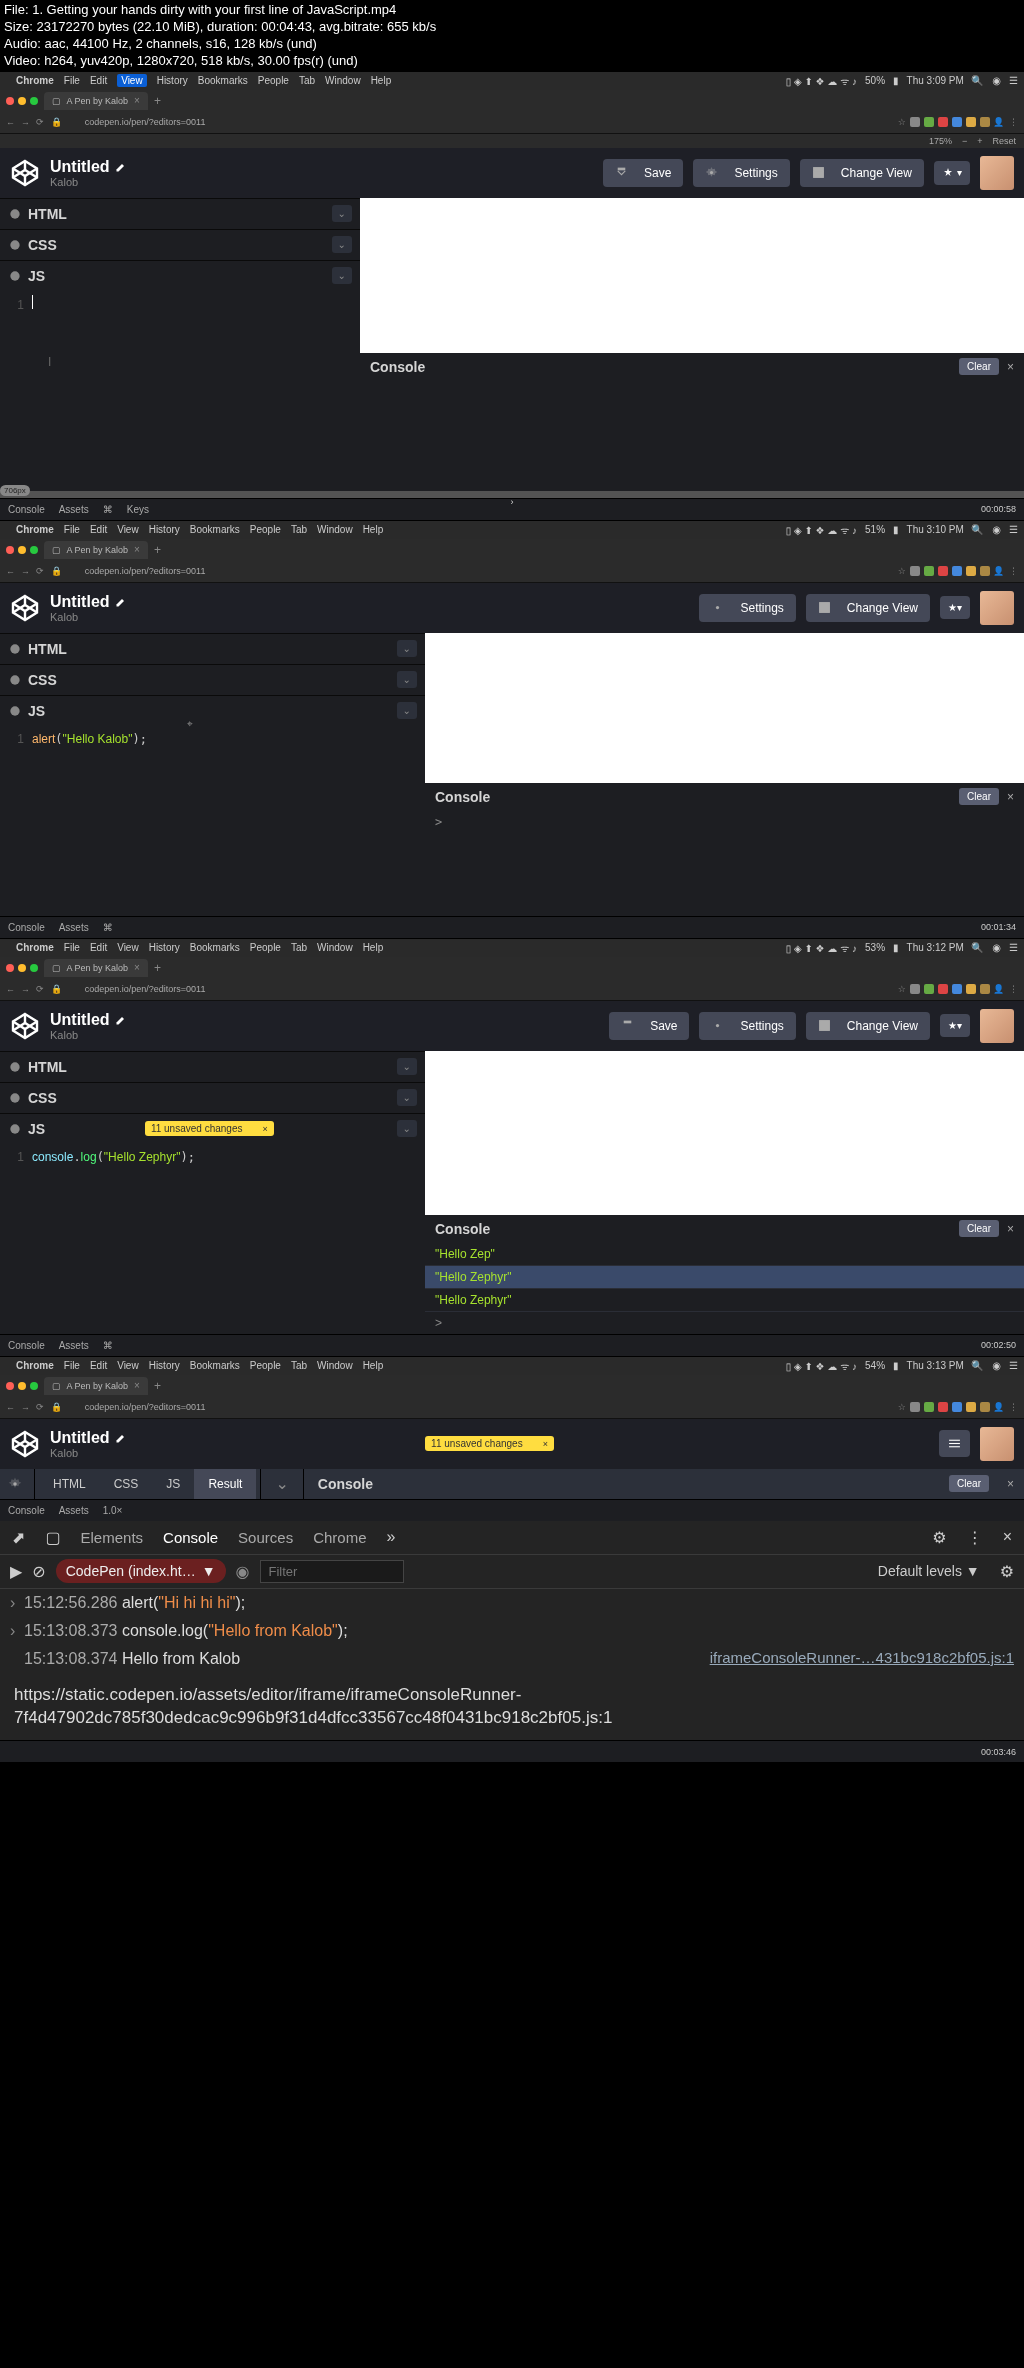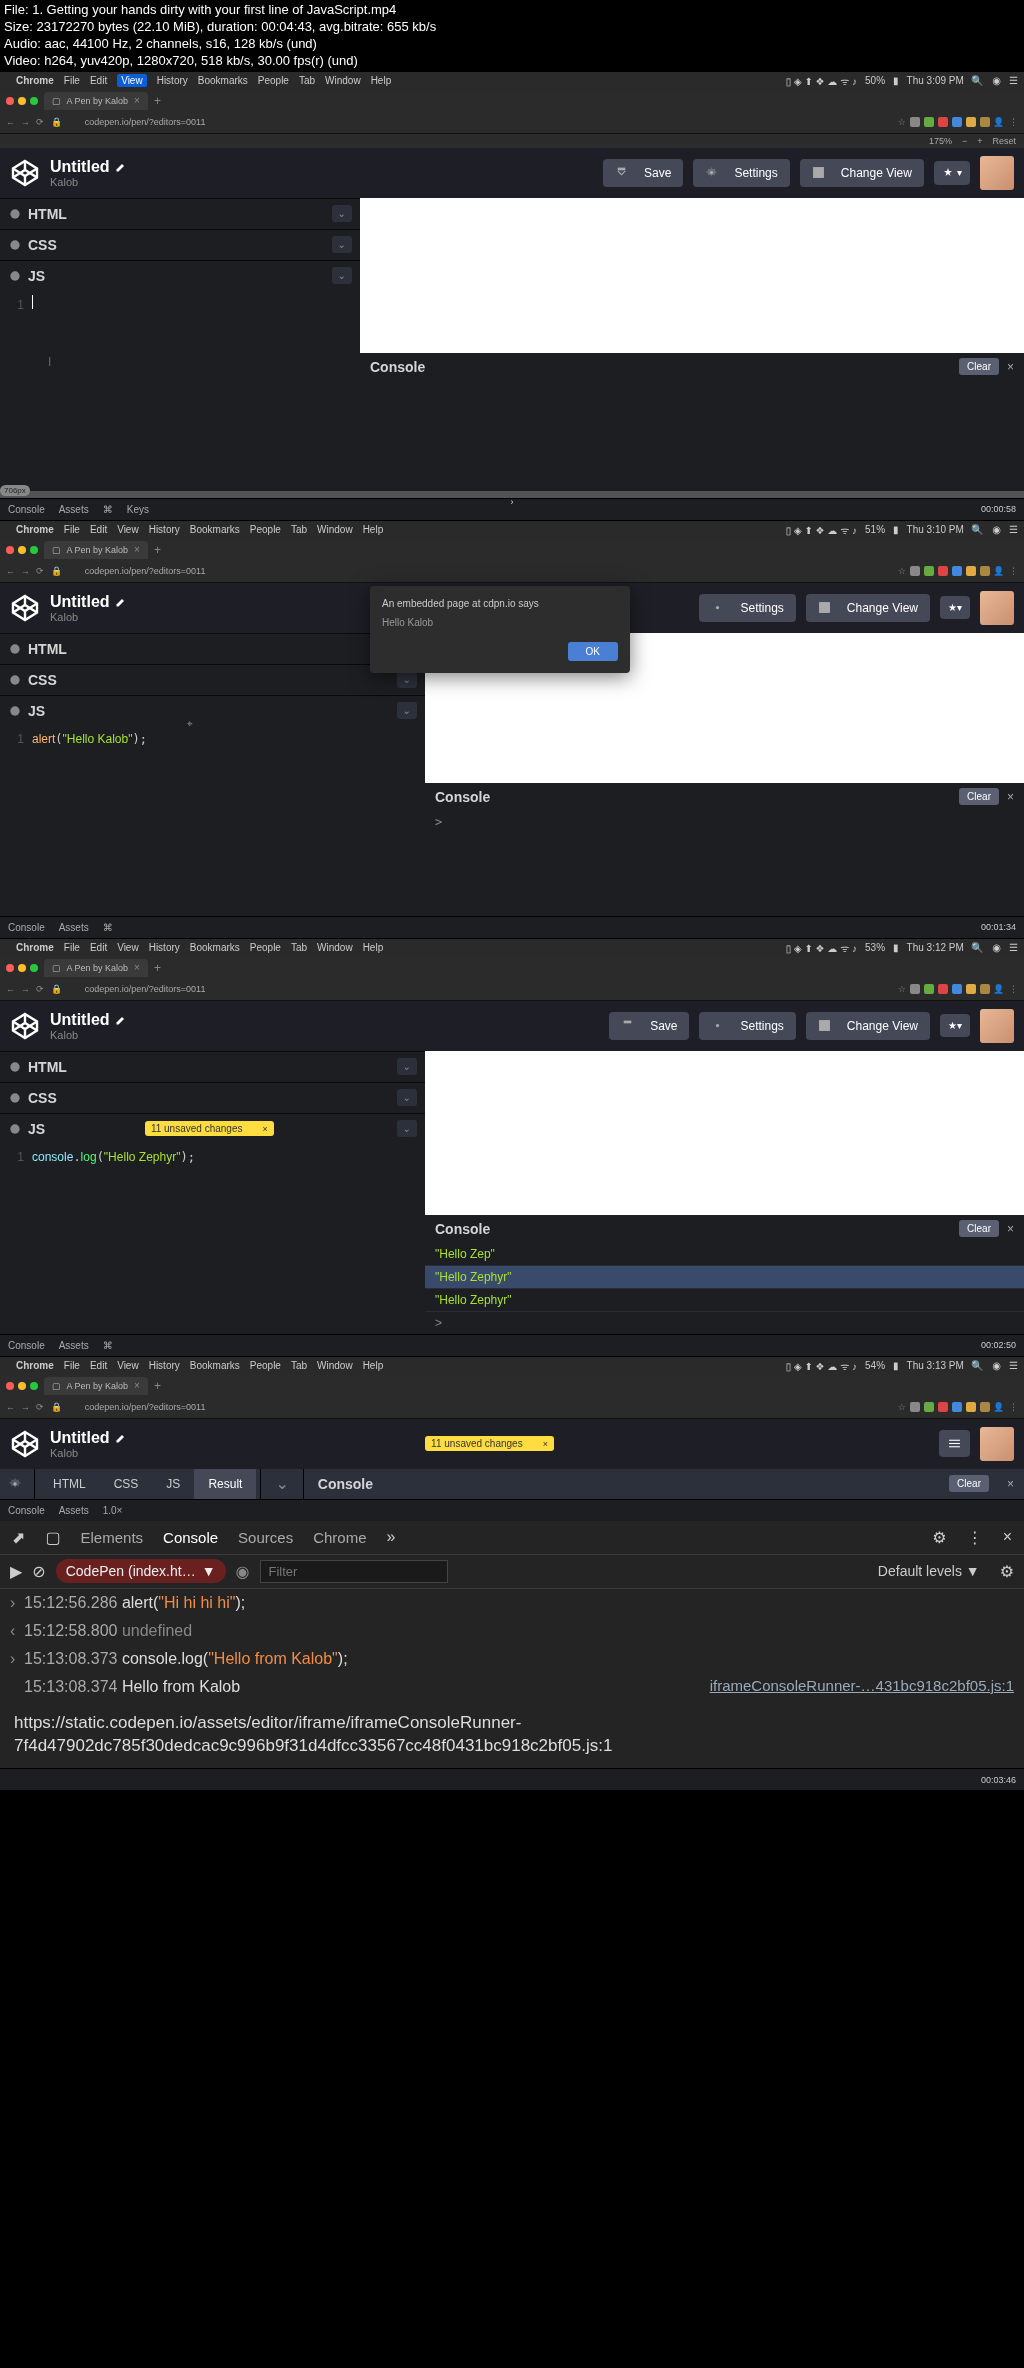--- a/index.html
+++ b/index.html
@@ -94,21 +94,21 @@
 .f4tab { padding: 0 14px; height: 30px; display: flex; align-items: center; font-size: 12px; color: #ccc; }
 .f4tab.active { background: #444857; color: #fff; }
 .f4sep { width: 1px; background: #000; height: 30px; margin: 0 4px; }
 
 .devtools { background: #242424; }
 .dtbar { height: 34px; display: flex; align-items: center; padding: 0 12px; gap: 20px; border-bottom: 1px solid #3a3a3a; }
 .dtbar .tab { background: none; color: #aaa; font-size: 15px; padding: 0; height: auto; }
 .dtbar .tab.act { color: #fff; font-weight: 500; }
 .dtctl { height: 34px; display: flex; align-items: center; padding: 0 10px; gap: 10px; border-bottom: 1px solid #3a3a3a; }
 .dtctx { background: #6b2020; color: #eee; padding: 4px 10px; border-radius: 12px; font-size: 14px; display: flex; align-items: center; gap: 6px; }
-.dtfilter { background: #1a1a1a; border: 1px solid #444; color: #888; padding: 3px 8px; font-size: 13px; width: 188px; }
+.dtfilter { background: #1a1a1a; border: 1px solid #444; color: #888; padding: 3px 8px; font-size: 13px; width: 144px; }
 .dtlevels { color: #ccc; font-size: 14px; margin-left: auto; margin-right: 10px; }
 .dtlog { padding: 2px 10px; font-size: 16px; line-height: 1.5; }
 .dtlog .ar { color: #888; display: inline-block; width: 14px; }
 .dtlog .tm { color: #aaa; }
 .dtlog .cd { color: #ddd; }
 .dtlog .s { color: #f08d49; }
 .dtlog .u { color: #888; }
 .dtlog .link { color: #9ab; text-decoration: underline; float: right; font-size: 15px; }
 .dturl { padding: 10px 14px; font-size: 17px; color: #ddd; background: #242424; line-height: 1.4; }
 
@@ -329,26 +329,20 @@
         <div class="exticon" style="background:#6a4"></div>
         <div class="exticon" style="background:#d44"></div>
         <div class="exticon" style="background:#48d"></div>
         <div class="exticon" style="background:#da4"></div>
         <div class="exticon" style="background:#a84"></div>
         <span>👤</span>
         <span>⋮</span>
       </div>
     </div>
 
-<div class="alertbox" style="top:65px;left:370px">
-  <div>An embedded page at cdpn.io says</div>
-  <div class="msg">Hello Kalob</div>
-  <button class="okbtn">OK</button>
-  <div style="clear:both"></div>
-</div>
 
 <div class="cphead">
   <svg class="cplogo" viewBox="0 0 100 100" stroke="#fff" stroke-width="8" fill="none">
         <polygon points="50,10 90,35 90,65 50,90 10,65 10,35"></polygon>
         <polyline points="10,35 50,60 90,35"></polyline>
         <polyline points="10,65 50,40 90,65"></polyline>
         <line x1="50" y1="10" x2="50" y2="40"></line>
         <line x1="50" y1="60" x2="50" y2="90"></line>
       </svg>
   <div class="cptitle">
@@ -701,21 +695,20 @@
           <span>CodePen (index.ht…</span>
           <span>▼</span>
         </div>
     <span style="color:#888">◉</span>
     <input class="dtfilter" placeholder="Filter" style="">
     <span class="dtlevels"><span>Default levels</span> ▼</span>
     <span>⚙</span>
   </div>
   <div class="mono">
     <div class="dtlog"><span class="ar">›</span><span class="tm">15:12:56.286</span> <span class="cd">alert(<span class="s">"Hi hi hi hi"</span>);</span></div>
-    <div class="dtlog"><span class="ar">‹</span><span class="tm">15:12:58.800</span> <span class="u">undefined</span></div>
     <div class="dtlog"><span class="ar">›</span><span class="tm">15:13:08.373</span> <span class="cd">console.log(<span class="s">"Hello from Kalob"</span>);</span></div>
     <div class="dtlog"><span class="ar"> </span><span class="tm">15:13:08.374</span> <span class="cd">Hello from Kalob</span><span class="link">iframeConsoleRunner-…431bc918c2bf05.js:1</span></div>
   </div>
   <div class="dturl">https://static.codepen.io/assets/editor/iframe/iframeConsoleRunner-7f4d47902dc785f30dedcac9c996b9f31d4dfcc33567cc48f0431bc918c2bf05.js:1</div>
 </div>
 <div class="bottombar" style="justify-content:flex-end">
       <span class="ts">00:03:46</span>
     </div>
 </div>
 

